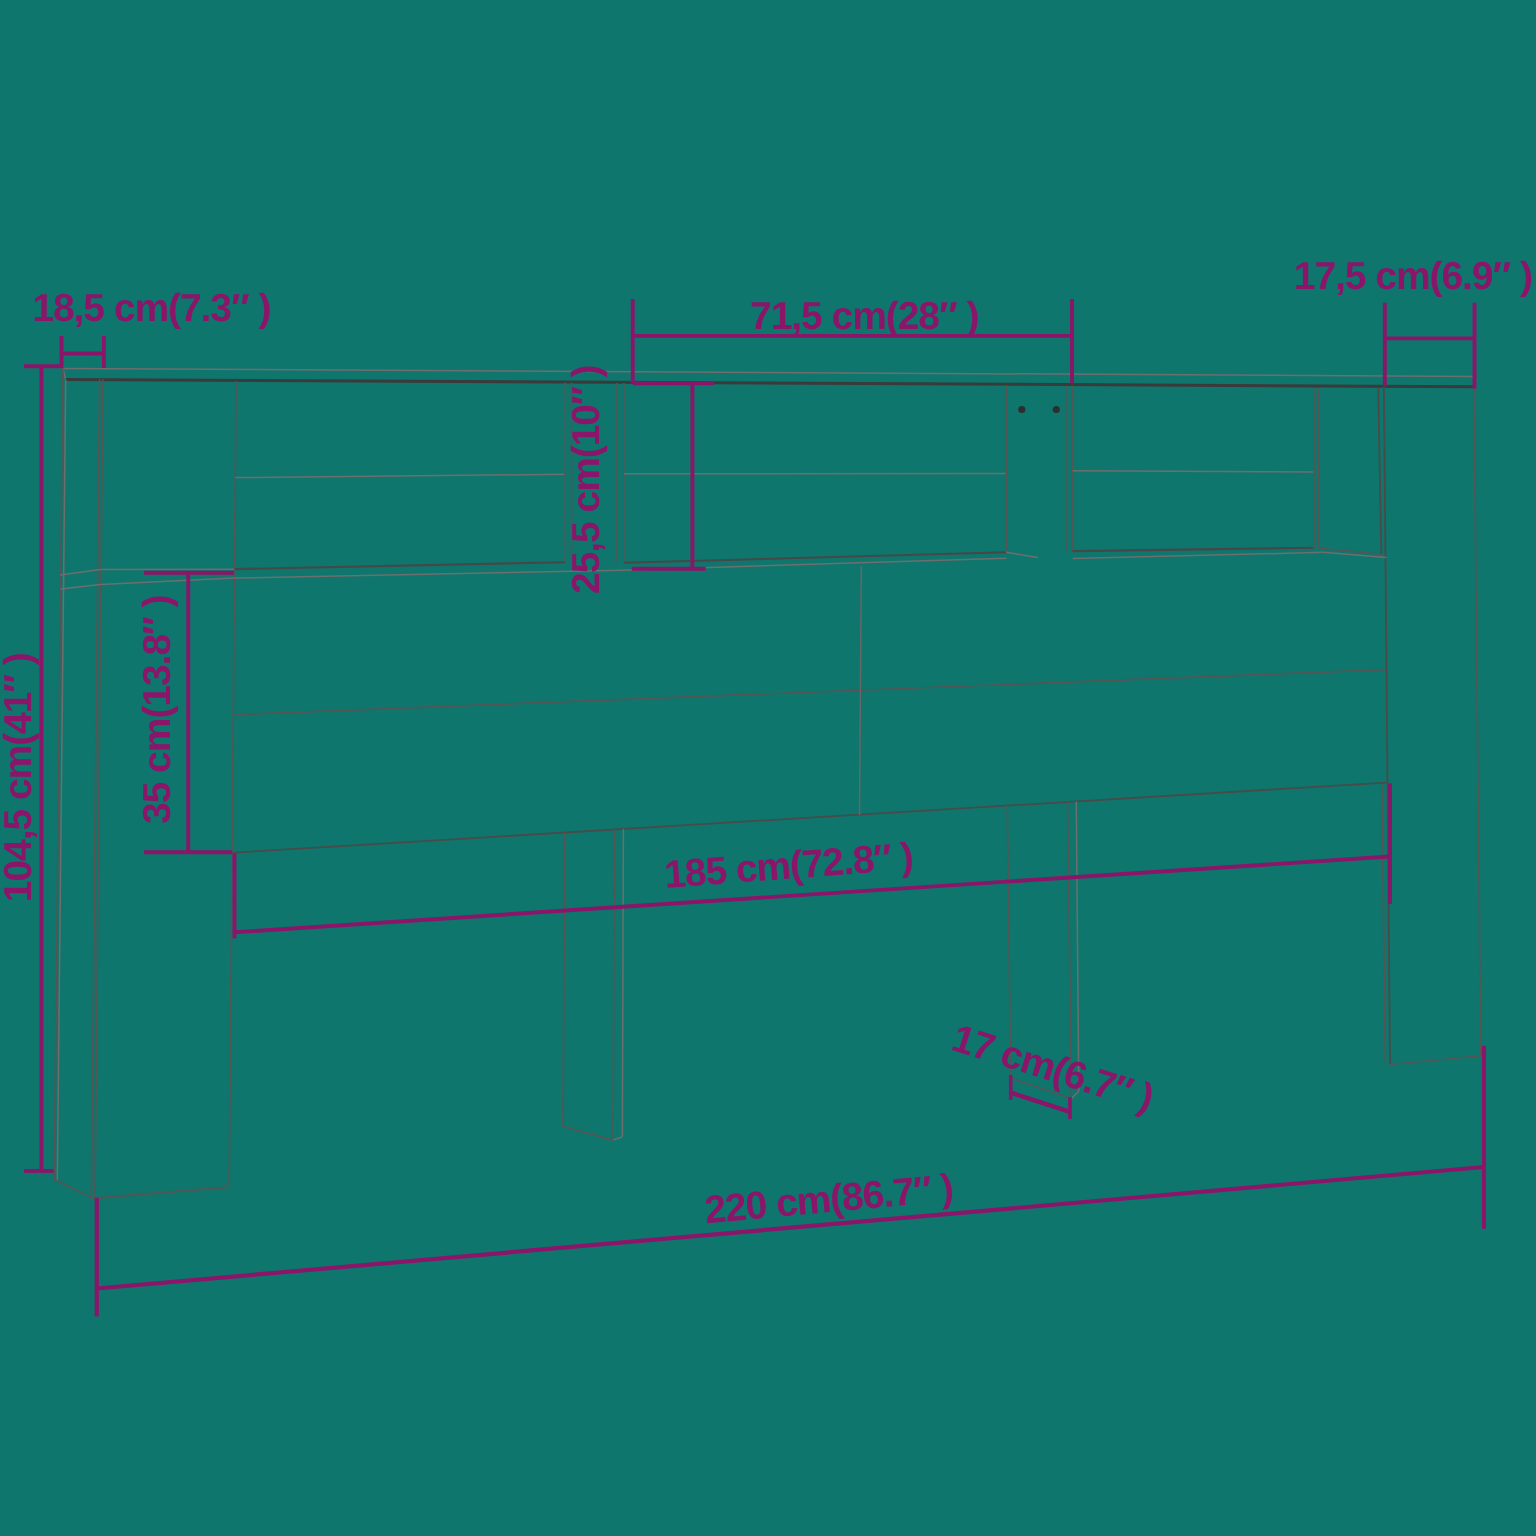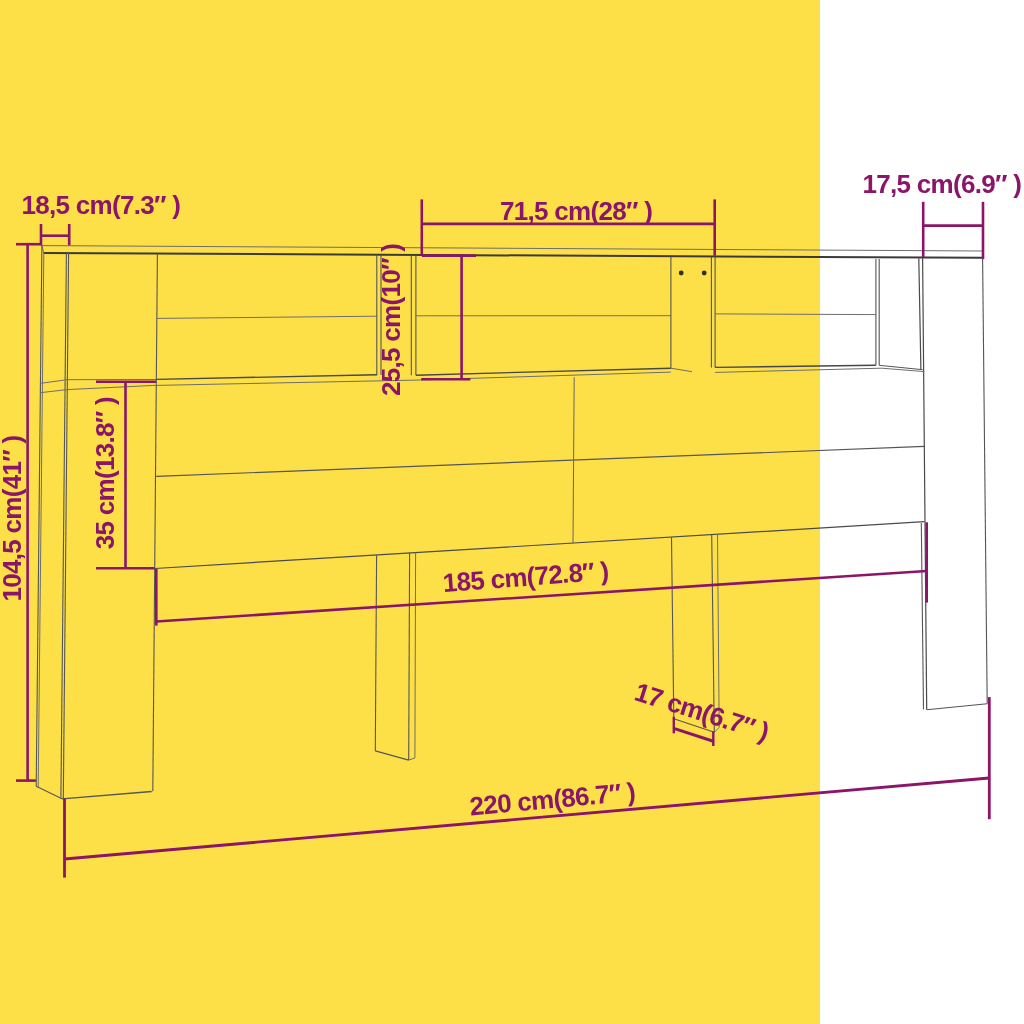--- a/index.html
+++ b/index.html
@@ -1,16 +1,16 @@
 <!DOCTYPE html>
 <html><head>
 <meta charset="utf-8">
 <style>
   html,body{margin:0;padding:0;background:#ffffff;}
-  .wrap{width:820px;height:1024px;position:relative;background:#fde047;}
+  .wrap{width:1024px;height:1024px;position:relative;background:#0f766e;}
   text{font-family:"Liberation Sans",sans-serif;font-weight:bold;fill:#8b1569;letter-spacing:-0.7px;}
 </style>
 </head>
 <body>
 <div class="wrap">
 <svg width="1024" height="1024" viewBox="0 0 1024 1024">
 
   <g stroke="#6e6e6e" stroke-width="1" fill="none">
     <line x1="41.9" y1="245.6" x2="982.6" y2="251.0"></line>
     <line x1="982.6" y1="251.0" x2="982.6" y2="257.8"></line>

